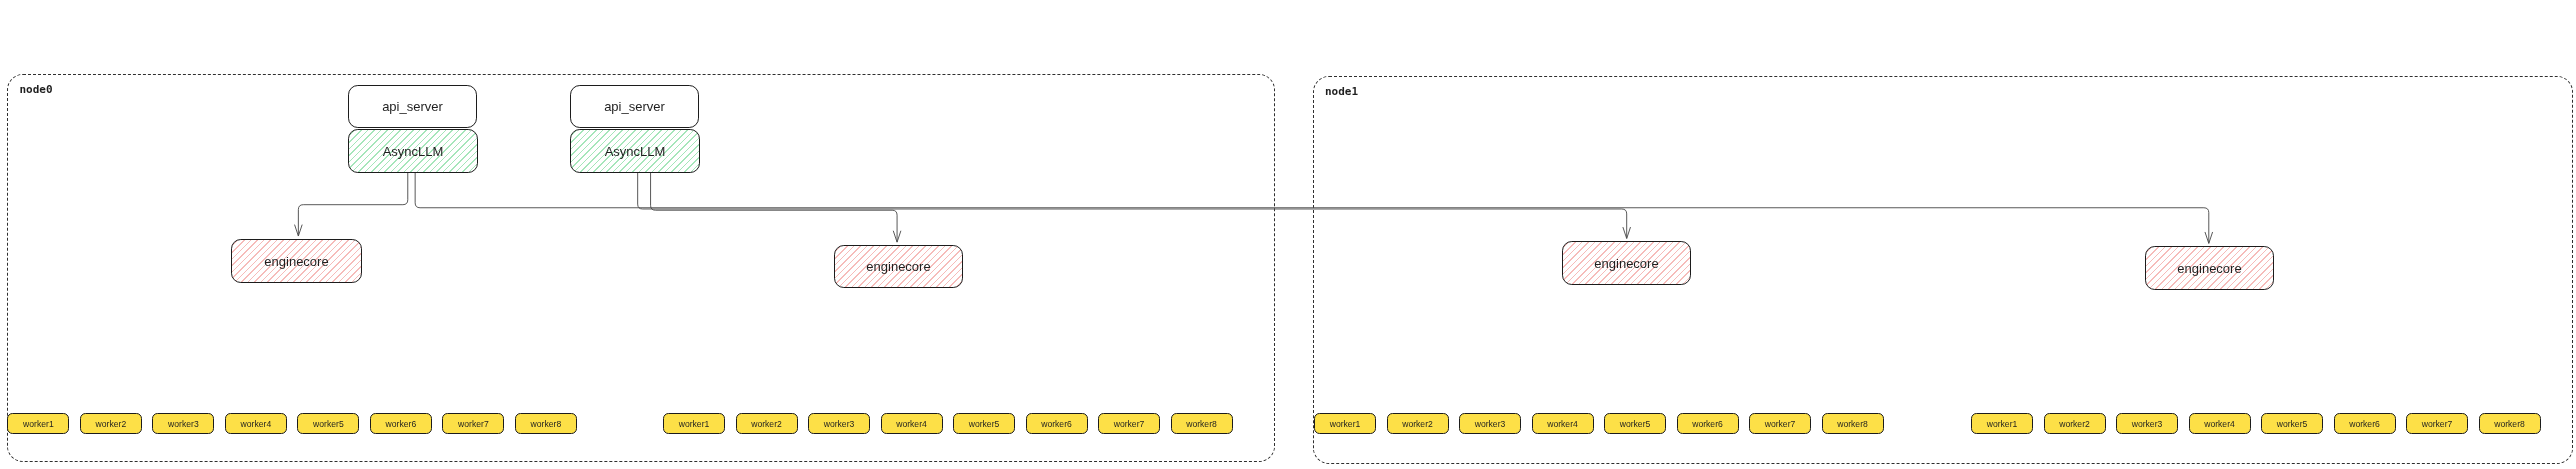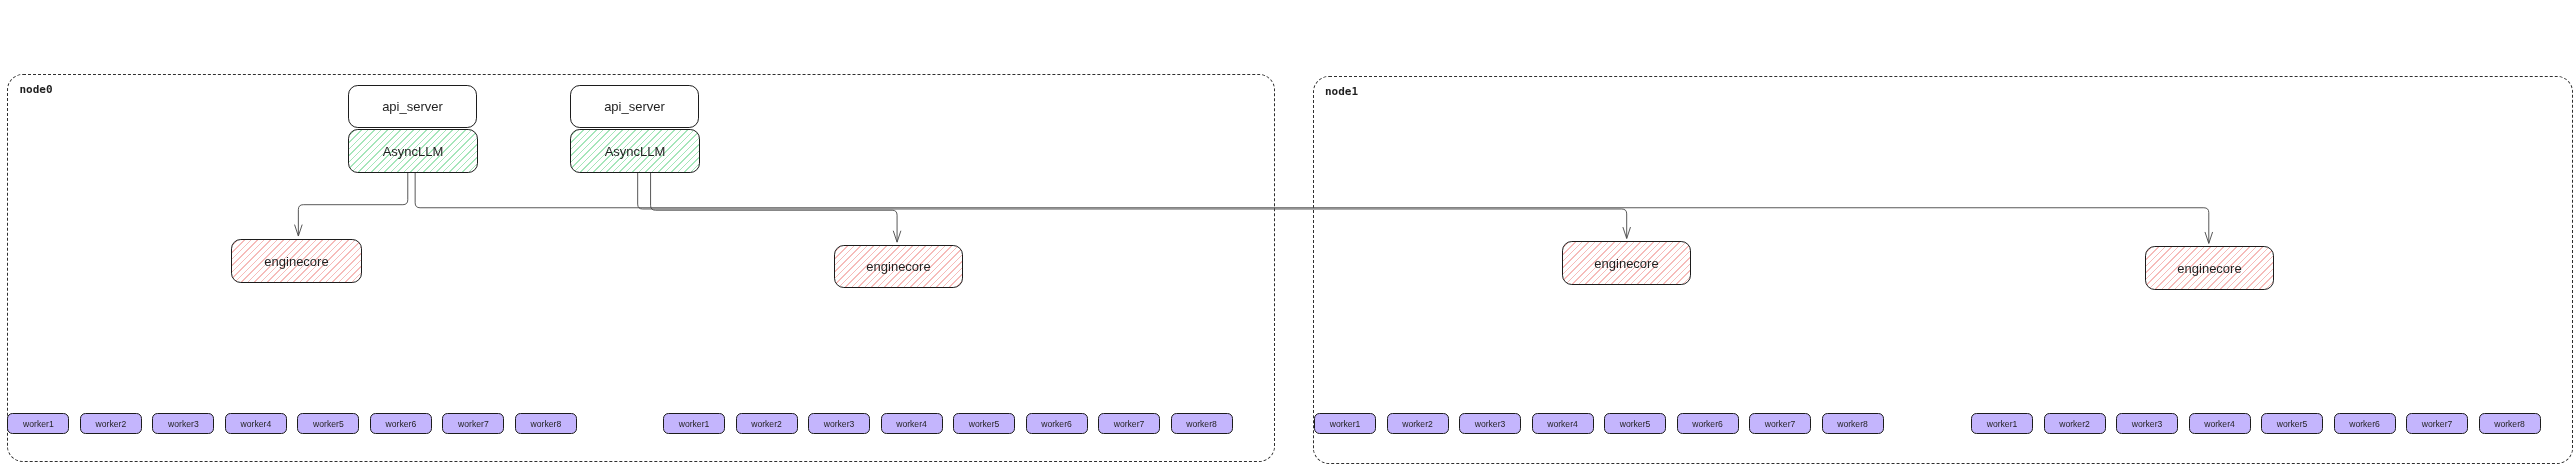--- a/index.html
+++ b/index.html
@@ -46,21 +46,21 @@
     background:repeating-linear-gradient(135deg,#ffffff 0px,#ffffff 3.7px,#f6bcba 3.7px,#f6bcba 4.6px);
   }
   .wgroup{
     position:absolute;top:413px;
     display:flex;gap:10.5px;
   }
   .worker{
     width:62px;height:21px;
     border:1.2px solid #1c1c1c;
     border-radius:5.5px;
-    background:#c4b5fd;
+    background:#fde047;
     display:flex;align-items:center;justify-content:center;
     font-size:8.6px;
     box-sizing:border-box;
     flex:0 0 auto;
   }
   #edges{position:absolute;left:0;top:0;width:2576px;height:469px;pointer-events:none;}
   #edges path{fill:none;stroke:#4a4a4a;stroke-width:1.5;stroke-linecap:round;stroke-linejoin:round;}
 </style>
 </head>
 <body>

